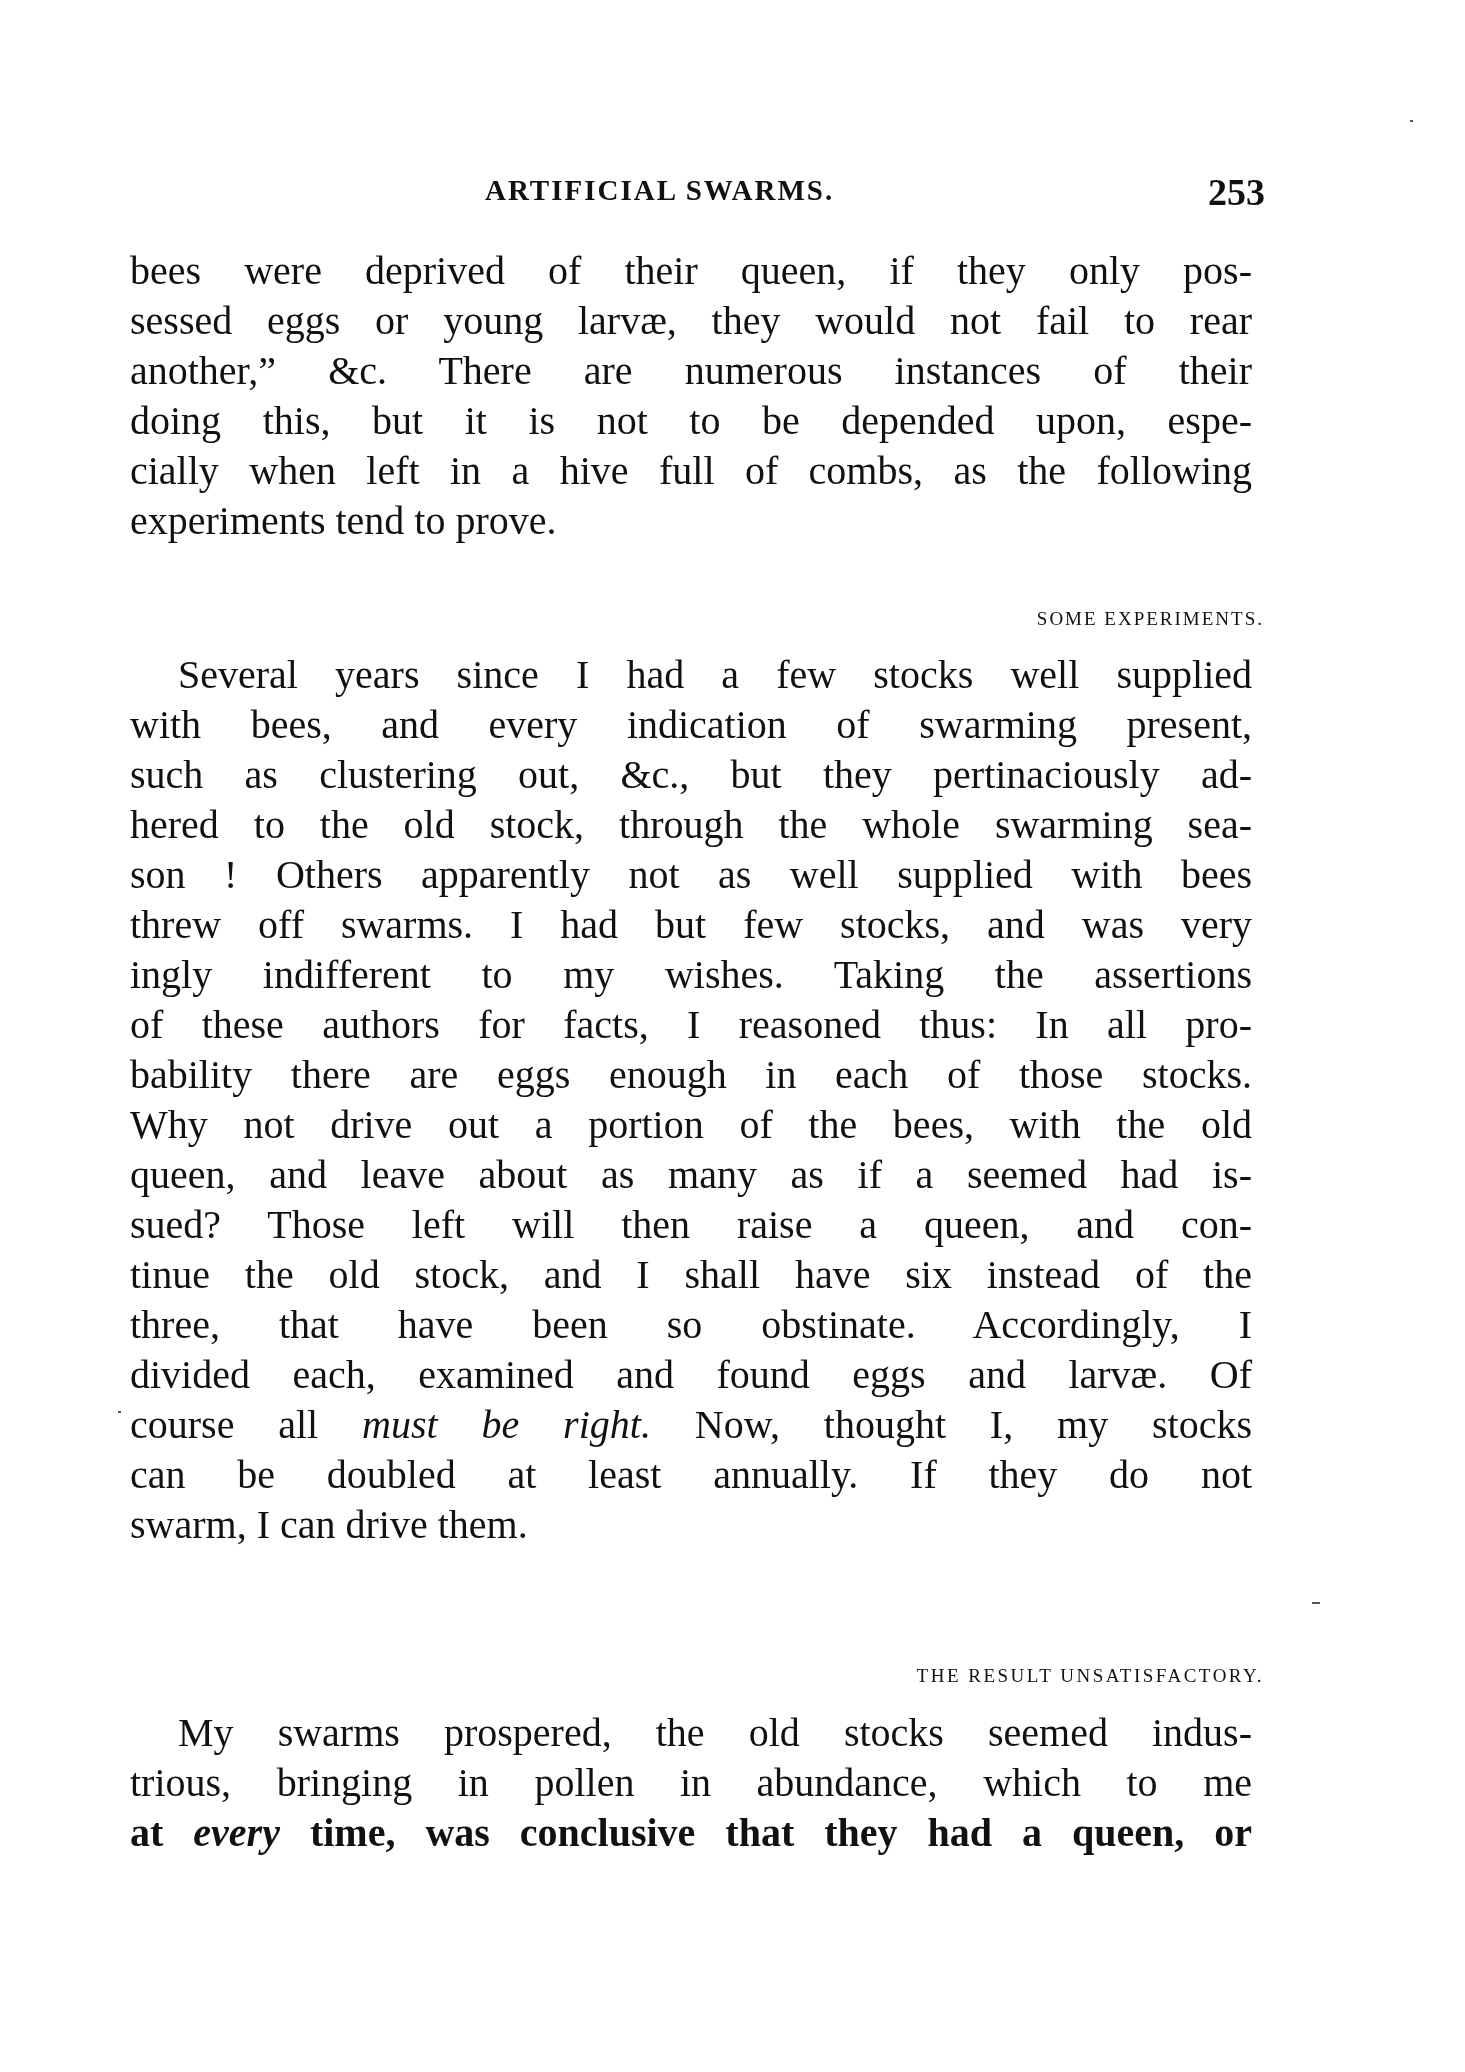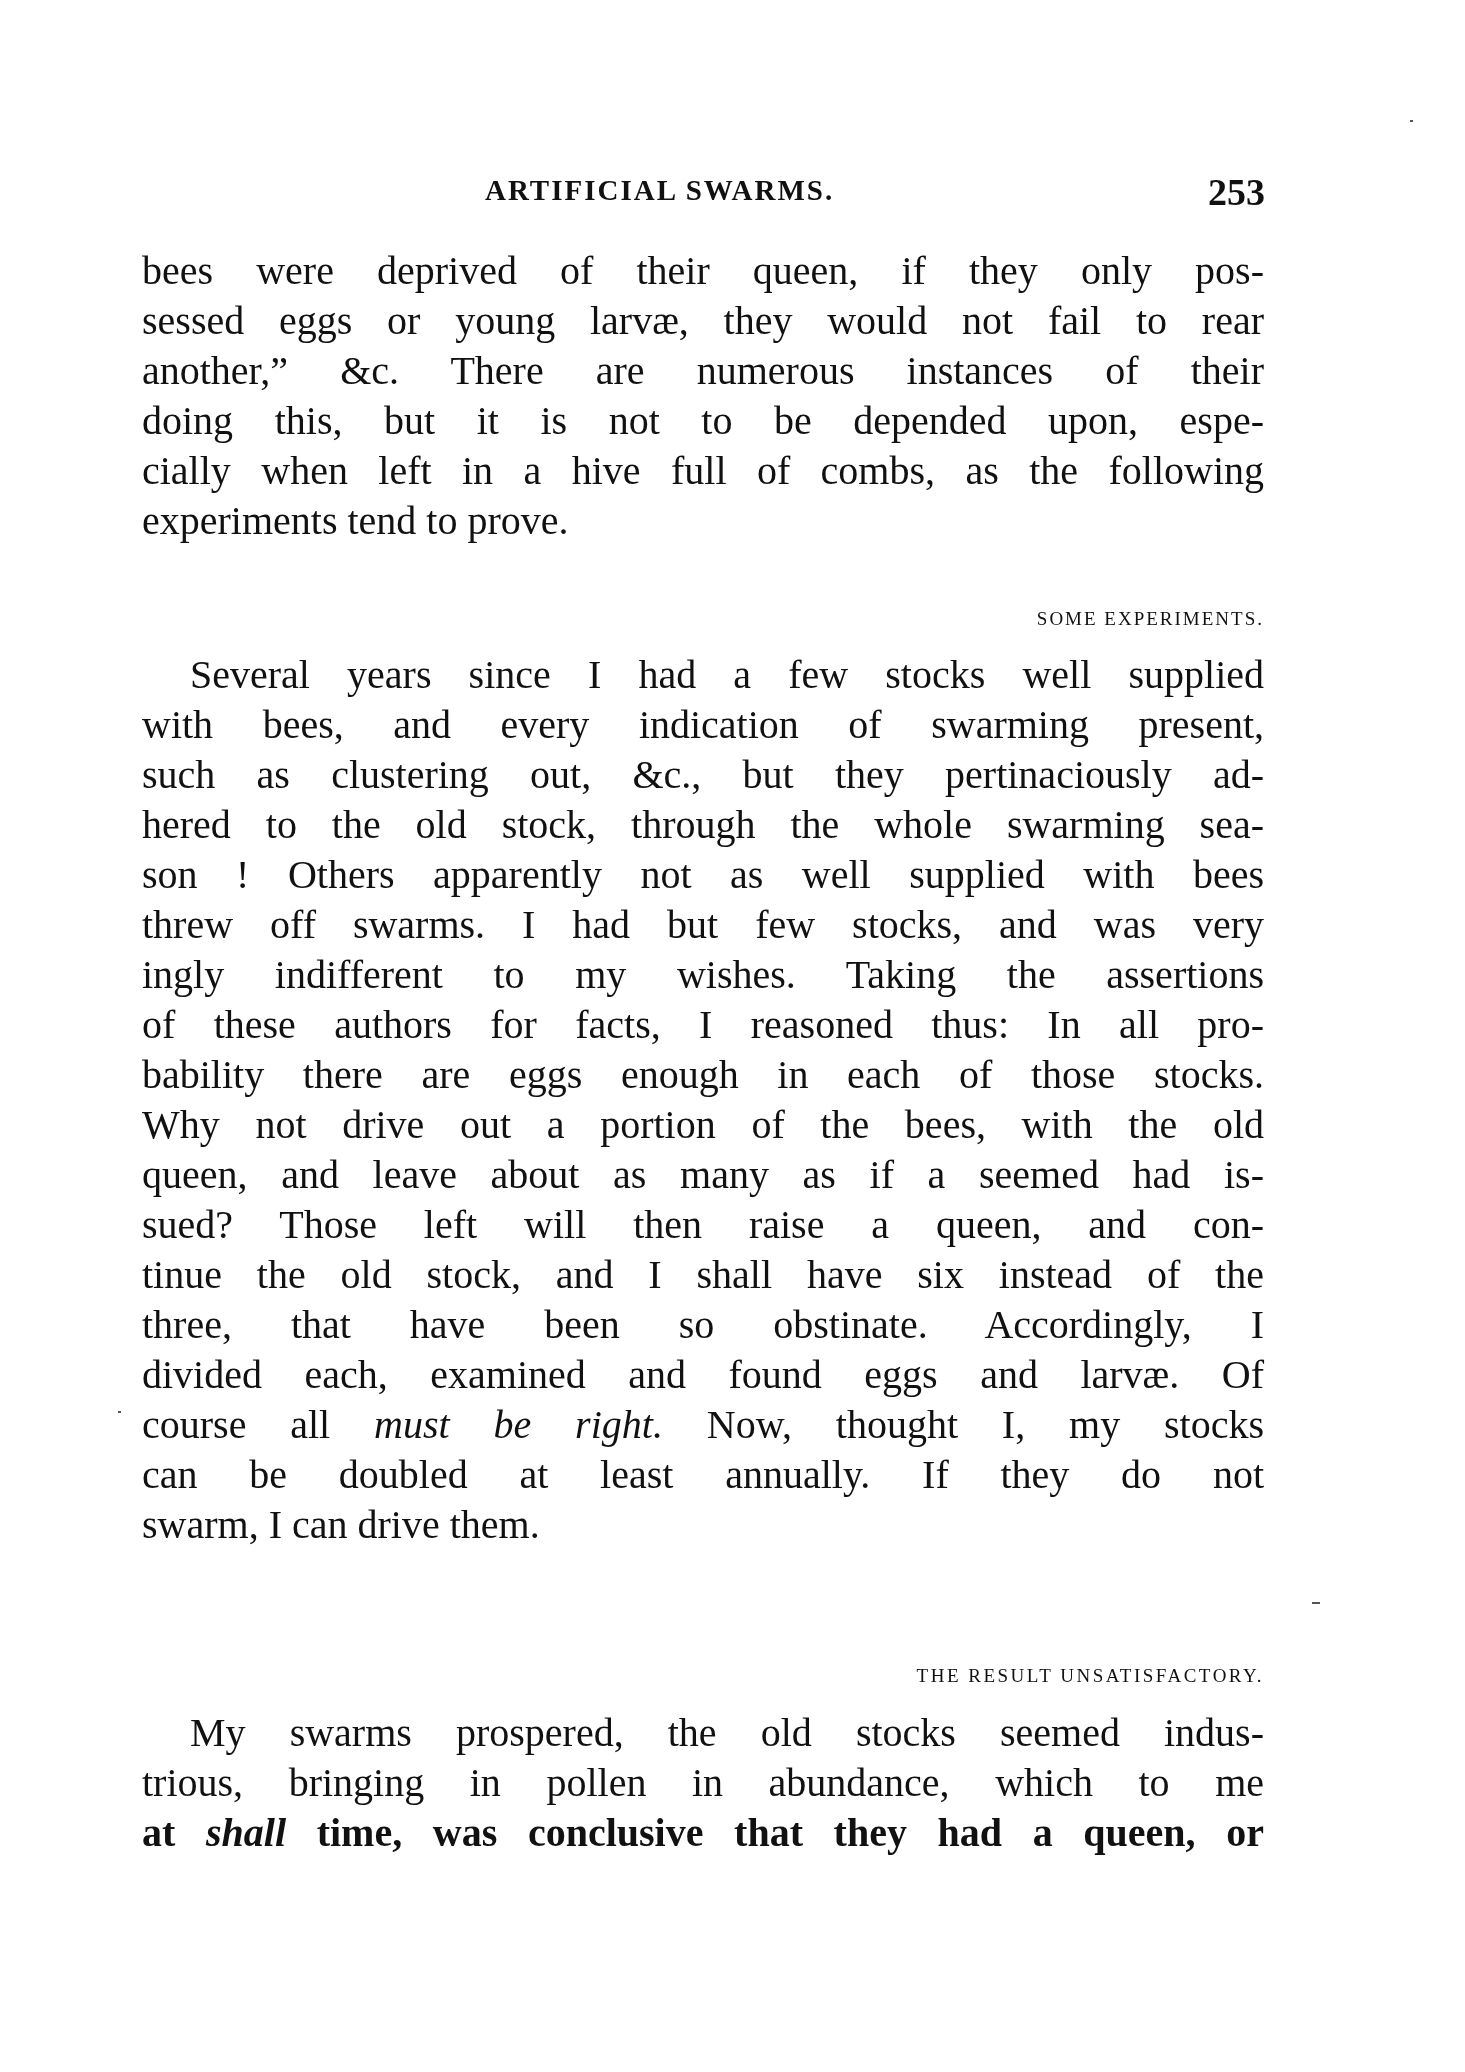--- a/index.html
+++ b/index.html
@@ -38,21 +38,21 @@
     }
     .page-number {
       position: absolute;
       right: 0;
       top: 0;
       font-size: 38px;
       font-weight: bold;
     }
     .body-text {
       position: absolute;
-      left: 142px;
+      left: 130px;
       width: 1122px;
     }
     .line {
       display: block;
       height: 50px;
       line-height: 50px;
       font-size: 40px;
       text-align: justify;
       text-align-last: justify;
       white-space: nowrap;
@@ -122,19 +122,19 @@
     <span class="line"><span>course all </span><em>must be right.</em><span>  Now, thought I, my stocks</span></span>
     <span class="line">can be doubled at least annually.  If they do not</span>
     <span class="line last">swarm, I can drive them.</span>
   </div>
 
   <div class="section-heading h2" style="top:1665px;">THE  RESULT  UNSATISFACTORY.</div>
 
   <div class="body-text" style="top:1708px;">
     <span class="line indent">My swarms prospered, the old stocks seemed indus-</span>
     <span class="line">trious, bringing in pollen in abundance, which to me</span>
-    <span class="line" style="font-weight:bold;"><span>at </span><em>shall</em><span> time, was conclusive that they had a queen, or</span></span>
+    <span class="line" style="font-weight:bold;"><span>at </span><em>every</em><span> time, was conclusive that they had a queen, or</span></span>
   </div>
 
   <span class="speck" style="left:1410px; top:120px;"></span>
   <span class="speck" style="left:118px; top:1411px;"></span>
   <span class="speck" style="left:1312px; top:1602px; width:8px;"></span>
 </div>
 
 </body></html>

